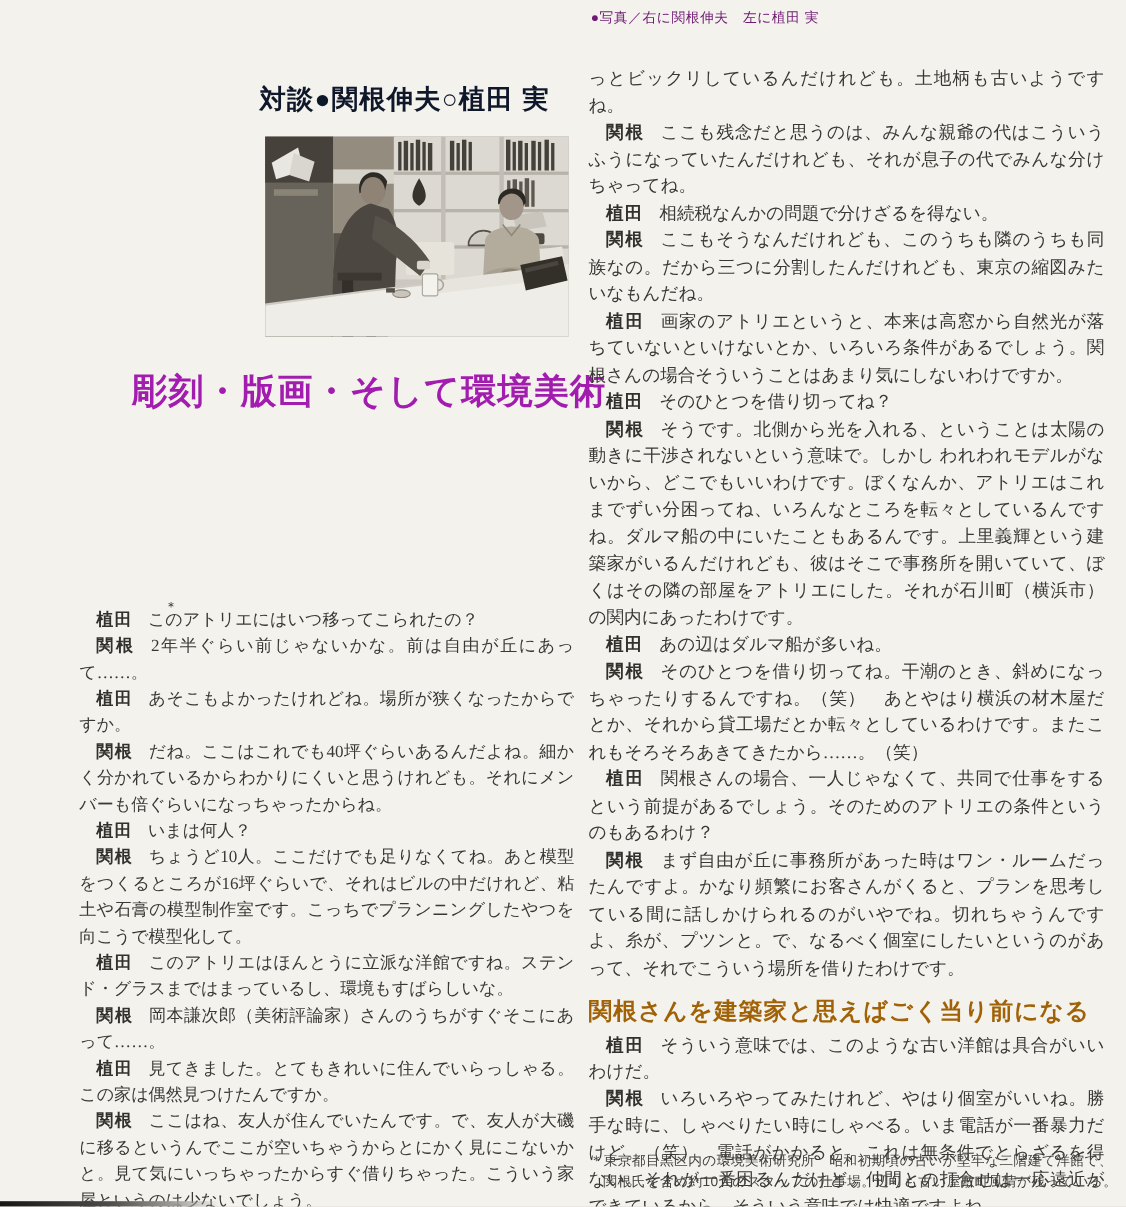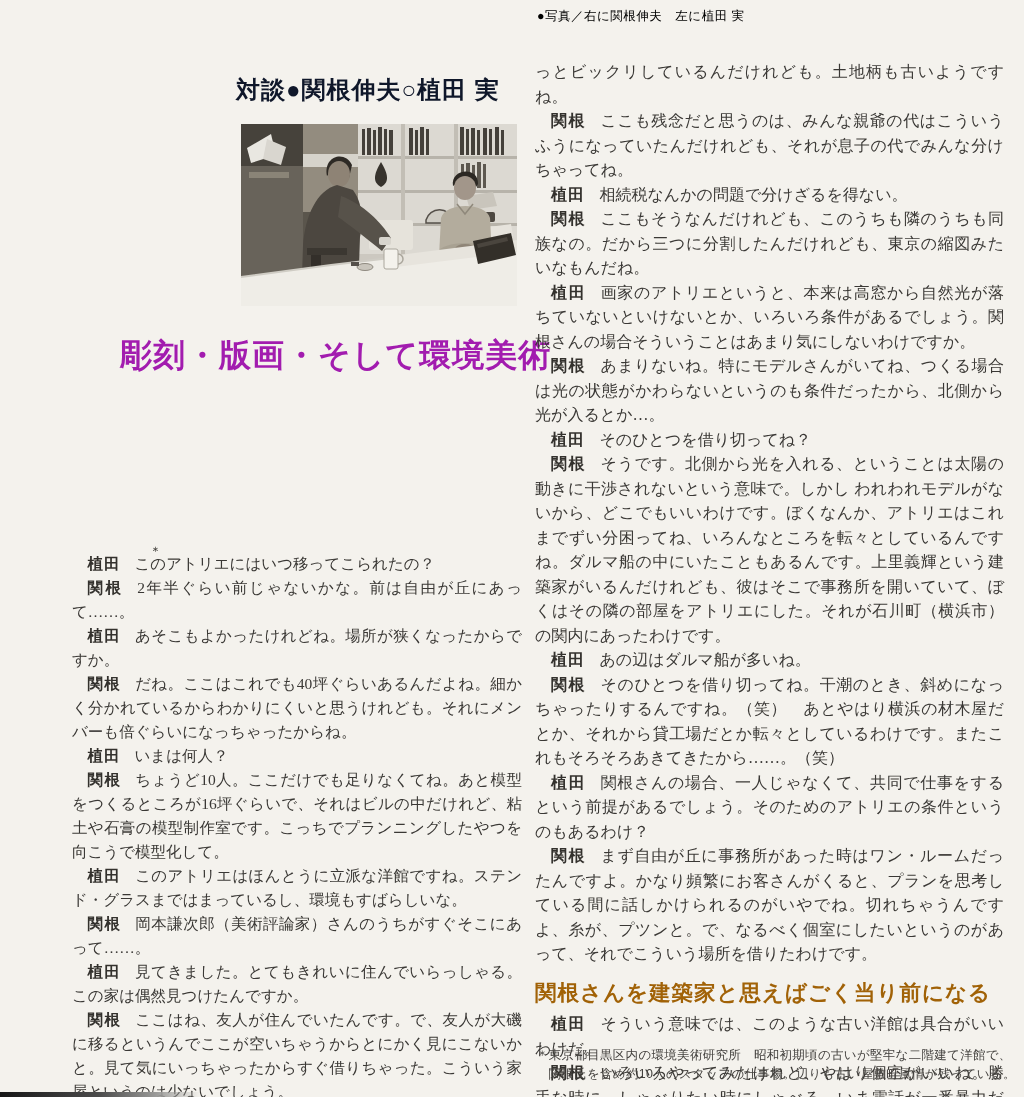--- a/index.html
+++ b/index.html
@@ -6,21 +6,21 @@
   .page{
     position:relative;width:1024px;height:1097px;margin:0 auto;
     background:#f4f2ed;overflow:hidden;
     font-family:"Liberation Serif","DejaVu Serif",serif;
     color:#3a3835;
   }
 
   .credit{
     position:absolute;left:537px;top:8px;
     font-family:"Liberation Sans","DejaVu Sans",sans-serif;
-    font-size:12.5px;color:#000000;letter-spacing:.5px;
+    font-size:12.5px;color:#701a75;letter-spacing:.5px;
   }
   .kicker{
     position:absolute;left:236px;top:74px;
     font-family:"Liberation Sans","DejaVu Sans",sans-serif;
     font-size:24px;font-weight:bold;color:#0f172a;letter-spacing:1px;white-space:nowrap;
   }
   .photo{
     position:absolute;left:241px;top:124px;width:276px;height:182px;
     background:#ccc8c0;box-shadow:0 0 0 1px rgba(0,0,0,.08) inset;
   }
@@ -194,21 +194,20 @@
         <p class="utt cont"><span>っとビックリしているんだけれども。土地柄も古いようですね。</span></p>
 
         <p class="utt"><b class="spk">関根</b><span>ここも残念だと思うのは、みんな親爺の代はこういうふうになっていたんだけれども、それが息子の代でみんな分けちゃってね。</span></p>
 
         <p class="utt"><b class="spk">植田</b><span>相続税なんかの問題で分けざるを得ない。</span></p>
 
         <p class="utt"><b class="spk">関根</b><span>ここもそうなんだけれども、このうちも隣のうちも同族なの。だから三つに分割したんだけれども、東京の縮図みたいなもんだね。</span></p>
 
         <p class="utt"><b class="spk">植田</b><span>画家のアトリエというと、本来は高窓から自然光が落ちていないといけないとか、いろいろ条件があるでしょう。関根さんの場合そういうことはあまり気にしないわけですか。</span></p>
 
-        <p class="utt"><b class="spk">関根</b><span>あまりないね。特にモデルさんがいてね、つくる場合は光の状態がかわらないというのも条件だったから、北側から光が入るとか…。</span></p>
 
         <p class="utt"><b class="spk">植田</b><span>そのひとつを借り切ってね？</span></p>
 
         <p class="utt"><b class="spk">関根</b><span>そうです。北側から光を入れる、ということは太陽の動きに干渉されないという意味で。しかし われわれモデルがないから、どこでもいいわけです。ぼくなんか、アトリエはこれまでずい分困ってね、いろんなところを転々としているんですね。ダルマ船の中にいたこともあるんです。上里義輝という建築家がいるんだけれども、彼はそこで事務所を開いていて、ぼくはその隣の部屋をアトリエにした。それが石川町（横浜市）の関内にあったわけです。</span></p>
 
         <p class="utt"><b class="spk">植田</b><span>あの辺はダルマ船が多いね。</span></p>
 
         <p class="utt"><b class="spk">関根</b><span>そのひとつを借り切ってね。干潮のとき、斜めになっちゃったりするんですね。（笑）　あとやはり横浜の材木屋だとか、それから貸工場だとか転々としているわけです。またこれもそろそろあきてきたから……。（笑）</span></p>
 
         <p class="utt"><b class="spk">植田</b><span>関根さんの場合、一人じゃなくて、共同で仕事をするという前提があるでしょう。そのためのアトリエの条件というのもあるわけ？</span></p>

